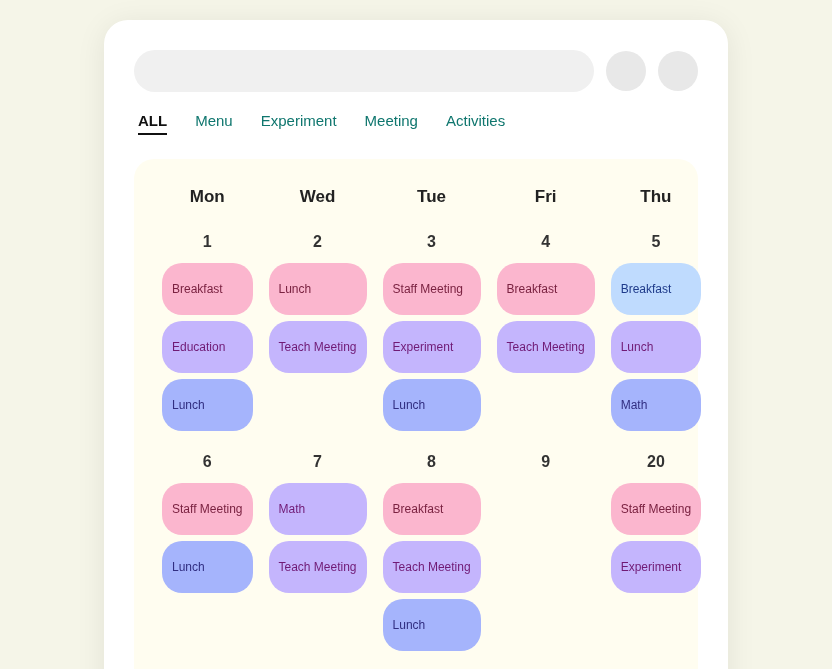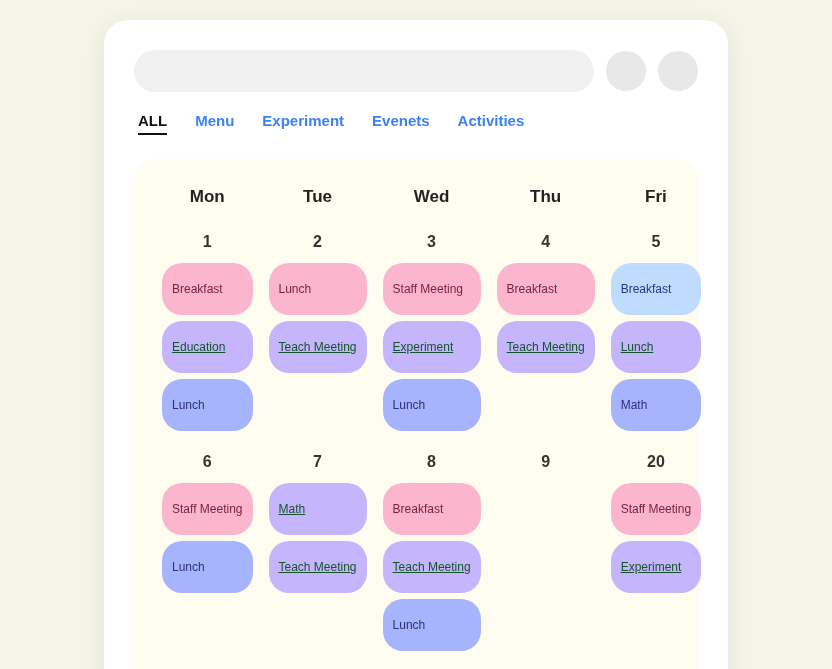--- a/index.html
+++ b/index.html
@@ -49,24 +49,24 @@
     }
     
     .nav-tabs {
       display: flex;
       gap: 28px;
       margin-bottom: 24px;
       padding-left: 4px;
     }
     .nav-tab {
       font-size: 15px;
-      color: #3b82f6;
+      color: #0f766e;
       cursor: pointer;
       padding-bottom: 4px;
-      font-weight: 700;
+      font-weight: 400;
     }
     .nav-tab.active {
       color: #111;
       font-weight: 700;
       border-bottom: 2px solid #111;
     }
     
     .calendar-container {
       background: #fffdf0;
       border-radius: 20px;
@@ -109,22 +109,21 @@
       text-overflow: ellipsis;
       cursor: pointer;
       display: block;
     }
     .badge-pink {
       background: #fbb6ce;
       color: #7a2241;
     }
     .badge-purple {
       background: #c4b5fd;
-      color: #14532d;
-      text-decoration: underline;
+      color: #701a75;
     }
     .badge-blue {
       background: #a5b4fc;
       color: #312e81;
     }
     .badge-light-blue {
       background: #bfdbfe;
       color: #1e3a8a;
     }
   </style>
@@ -136,32 +135,32 @@
   <div class="top-bar">
     <input class="search-bar" type="text" placeholder="" style="">
     <div class="icon-circle"></div>
     <div class="icon-circle"></div>
   </div>
 
   <div class="nav-tabs">
       <div class="nav-tab active">ALL</div>
       <div class="nav-tab">Menu</div>
       <div class="nav-tab">Experiment</div>
-      <div class="nav-tab">Evenets</div>
+      <div class="nav-tab">Meeting</div>
       <div class="nav-tab">Activities</div>
     </div>
 
   <div class="calendar-container">
     <div class="calendar-grid">
 
     <div class="day-header">Mon</div>
+        <div class="day-header">Wed</div>
         <div class="day-header">Tue</div>
-        <div class="day-header">Wed</div>
+        <div class="day-header">Fri</div>
         <div class="day-header">Thu</div>
-        <div class="day-header">Fri</div>
         <div class="day-cell">
           <div class="day-number">1</div>
           <span class="event-badge badge-pink">Breakfast</span>
           <span class="event-badge badge-purple">Education</span>
           <span class="event-badge badge-blue">Lunch</span>
         </div>
         <div class="day-cell">
           <div class="day-number">2</div>
           <span class="event-badge badge-pink">Lunch</span>
           <span class="event-badge badge-purple">Teach Meeting</span>

